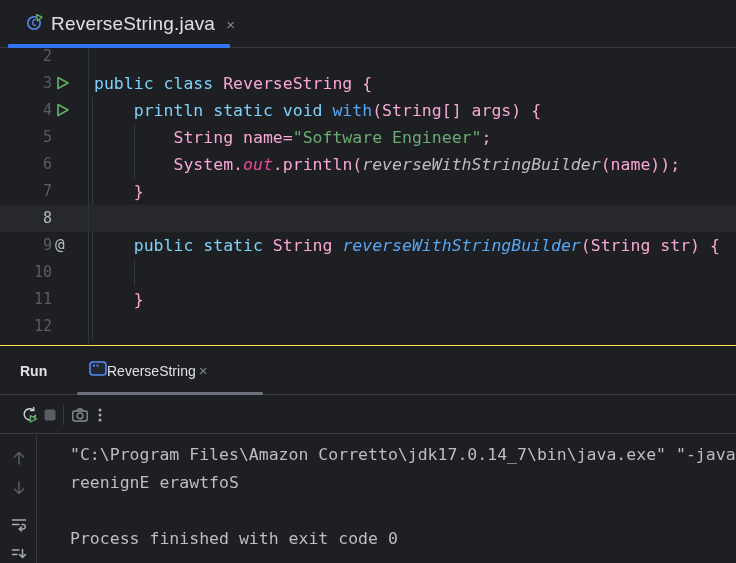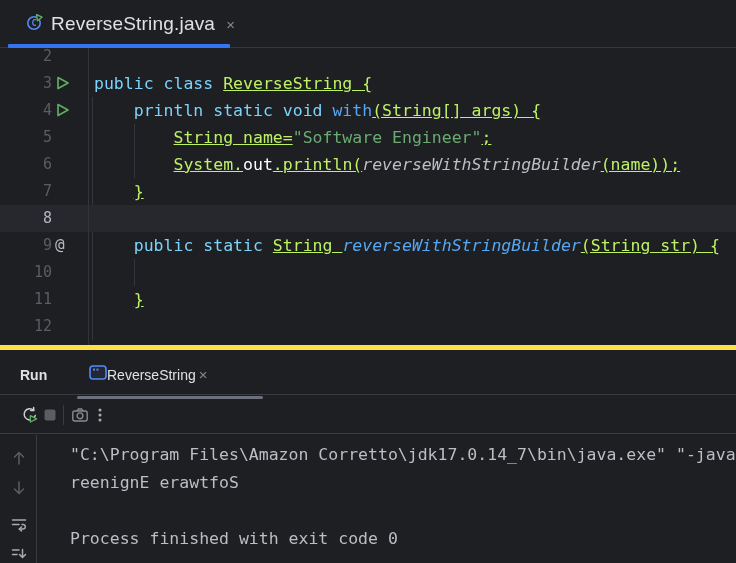--- a/index.html
+++ b/index.html
@@ -30,29 +30,29 @@
           text-align:right; font-family:"DejaVu Sans Mono", monospace; font-size:15px;
           color:#5A5D63; }
   .lnum.cur { color:#B4B8BF; }
   .gicon { position:absolute; left:55px; top:5px; width:17px; height:17px; cursor:pointer; }
   .gat { position:absolute; left:55px; top:0; width:20px; height:27px; line-height:26px;
          color:#B7BBC2; font-size:16px; font-family:"DejaVu Sans Mono", monospace; cursor:pointer; }
   .codeline { position:absolute; left:89px; top:0; height:27px; line-height:27px;
               padding-left:5px; font-family:"DejaVu Sans Mono", monospace; font-size:16.5px;
               white-space:pre; color:#BCBEC4; }
   .tk-kw { color:#7dd3fc; }
-  .tk-plain { color:#bef264;text-decoration:underline; }
+  .tk-plain { color:#f9a8d4; }
   .tk-method { color:#56A8F5; }
   .tk-methodDecl { color:#56A8F5; font-style:italic; }
   .tk-string { color:#6AAB73; }
-  .tk-field { color:#ffffff; }
+  .tk-field { color:#ec4899; font-style:italic; }
   .tk-staticCall { color:#BCBEC4; font-style:italic; }
   
   .runhdr { position:absolute; left:0; top:345px; width:736px; height:50px;
-            border-top:5px solid #fde047; border-bottom:1px solid #393B40; }
+            border-top:1px solid #fde047; border-bottom:1px solid #393B40; }
   .run-title { position:absolute; left:20px; top:0; height:49px; display:flex;
                align-items:center; font-size:14px; font-weight:bold; color:#DFE1E5; }
   .rtab { position:absolute; left:77px; top:0; height:49px; display:flex; align-items:center;
           padding:0 12px; cursor:pointer; }
   .rtab .lbl { font-size:14px; color:#DFE1E5; }
   .rtab-underline { position:absolute; left:77px; top:46px; width:186px; height:3px;
                     background:#6C707A; border-radius:2px; }
   
   .runbar { position:absolute; left:0; top:396px; width:736px; height:38px;
             border-bottom:1px solid #393B40; }

